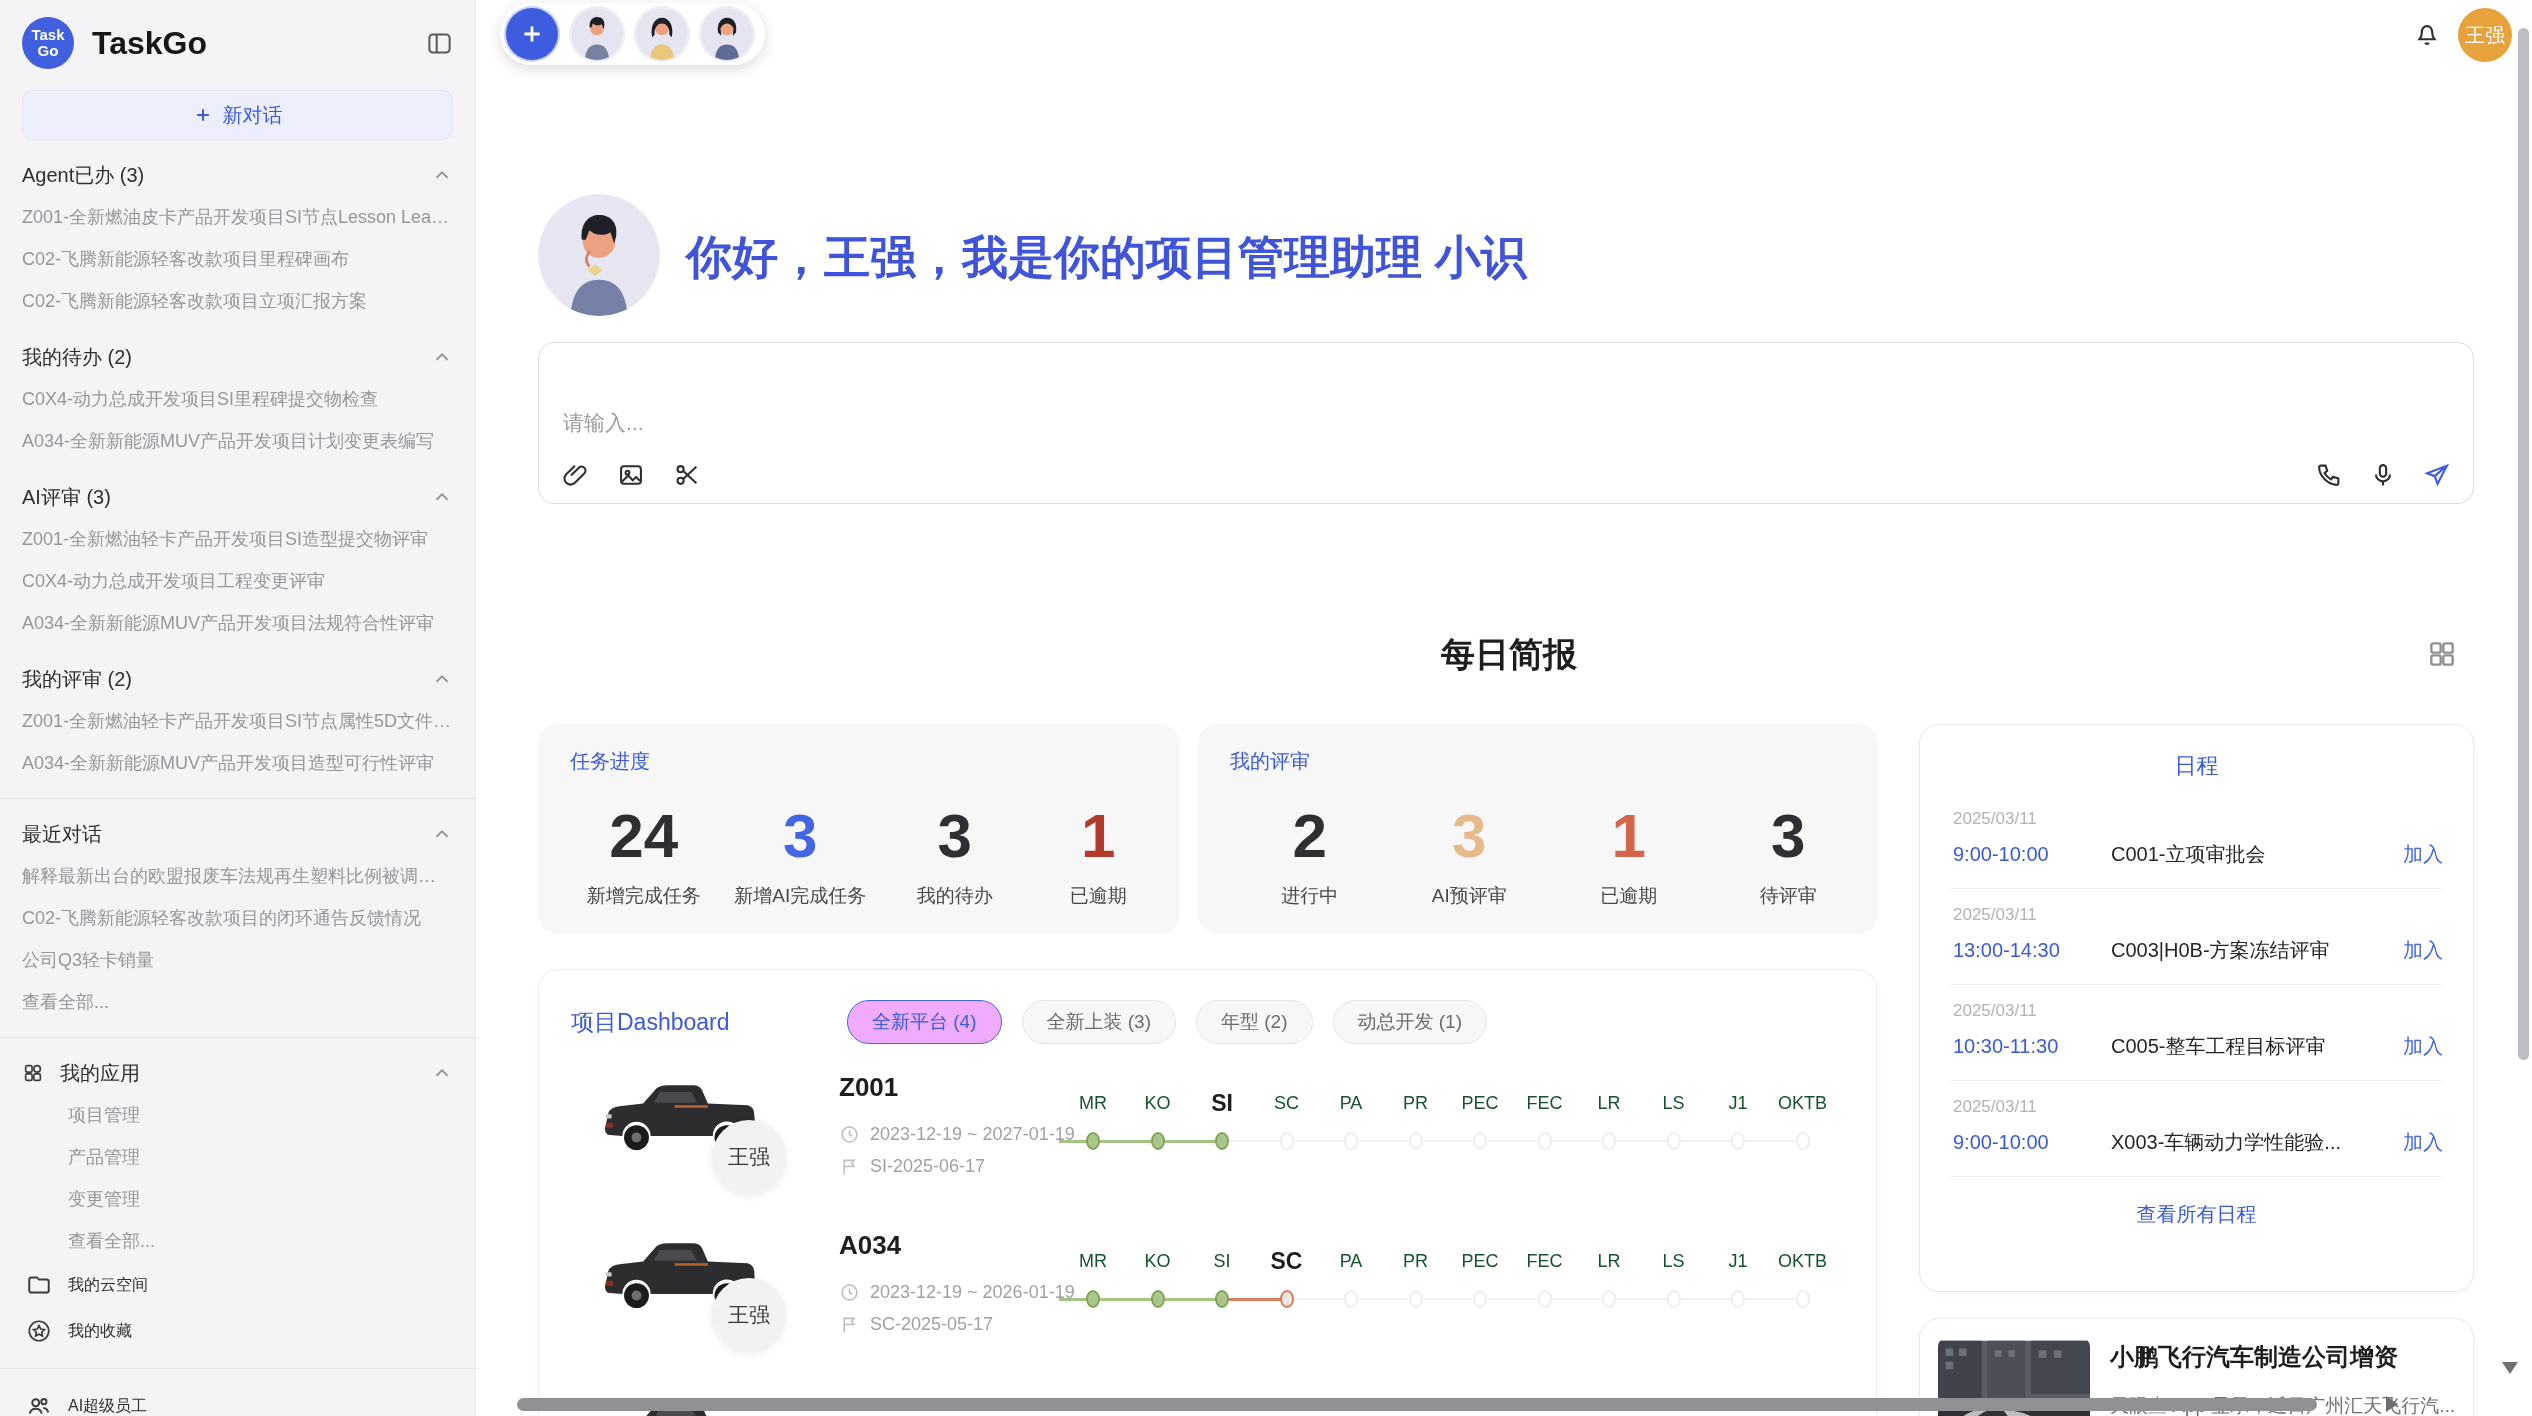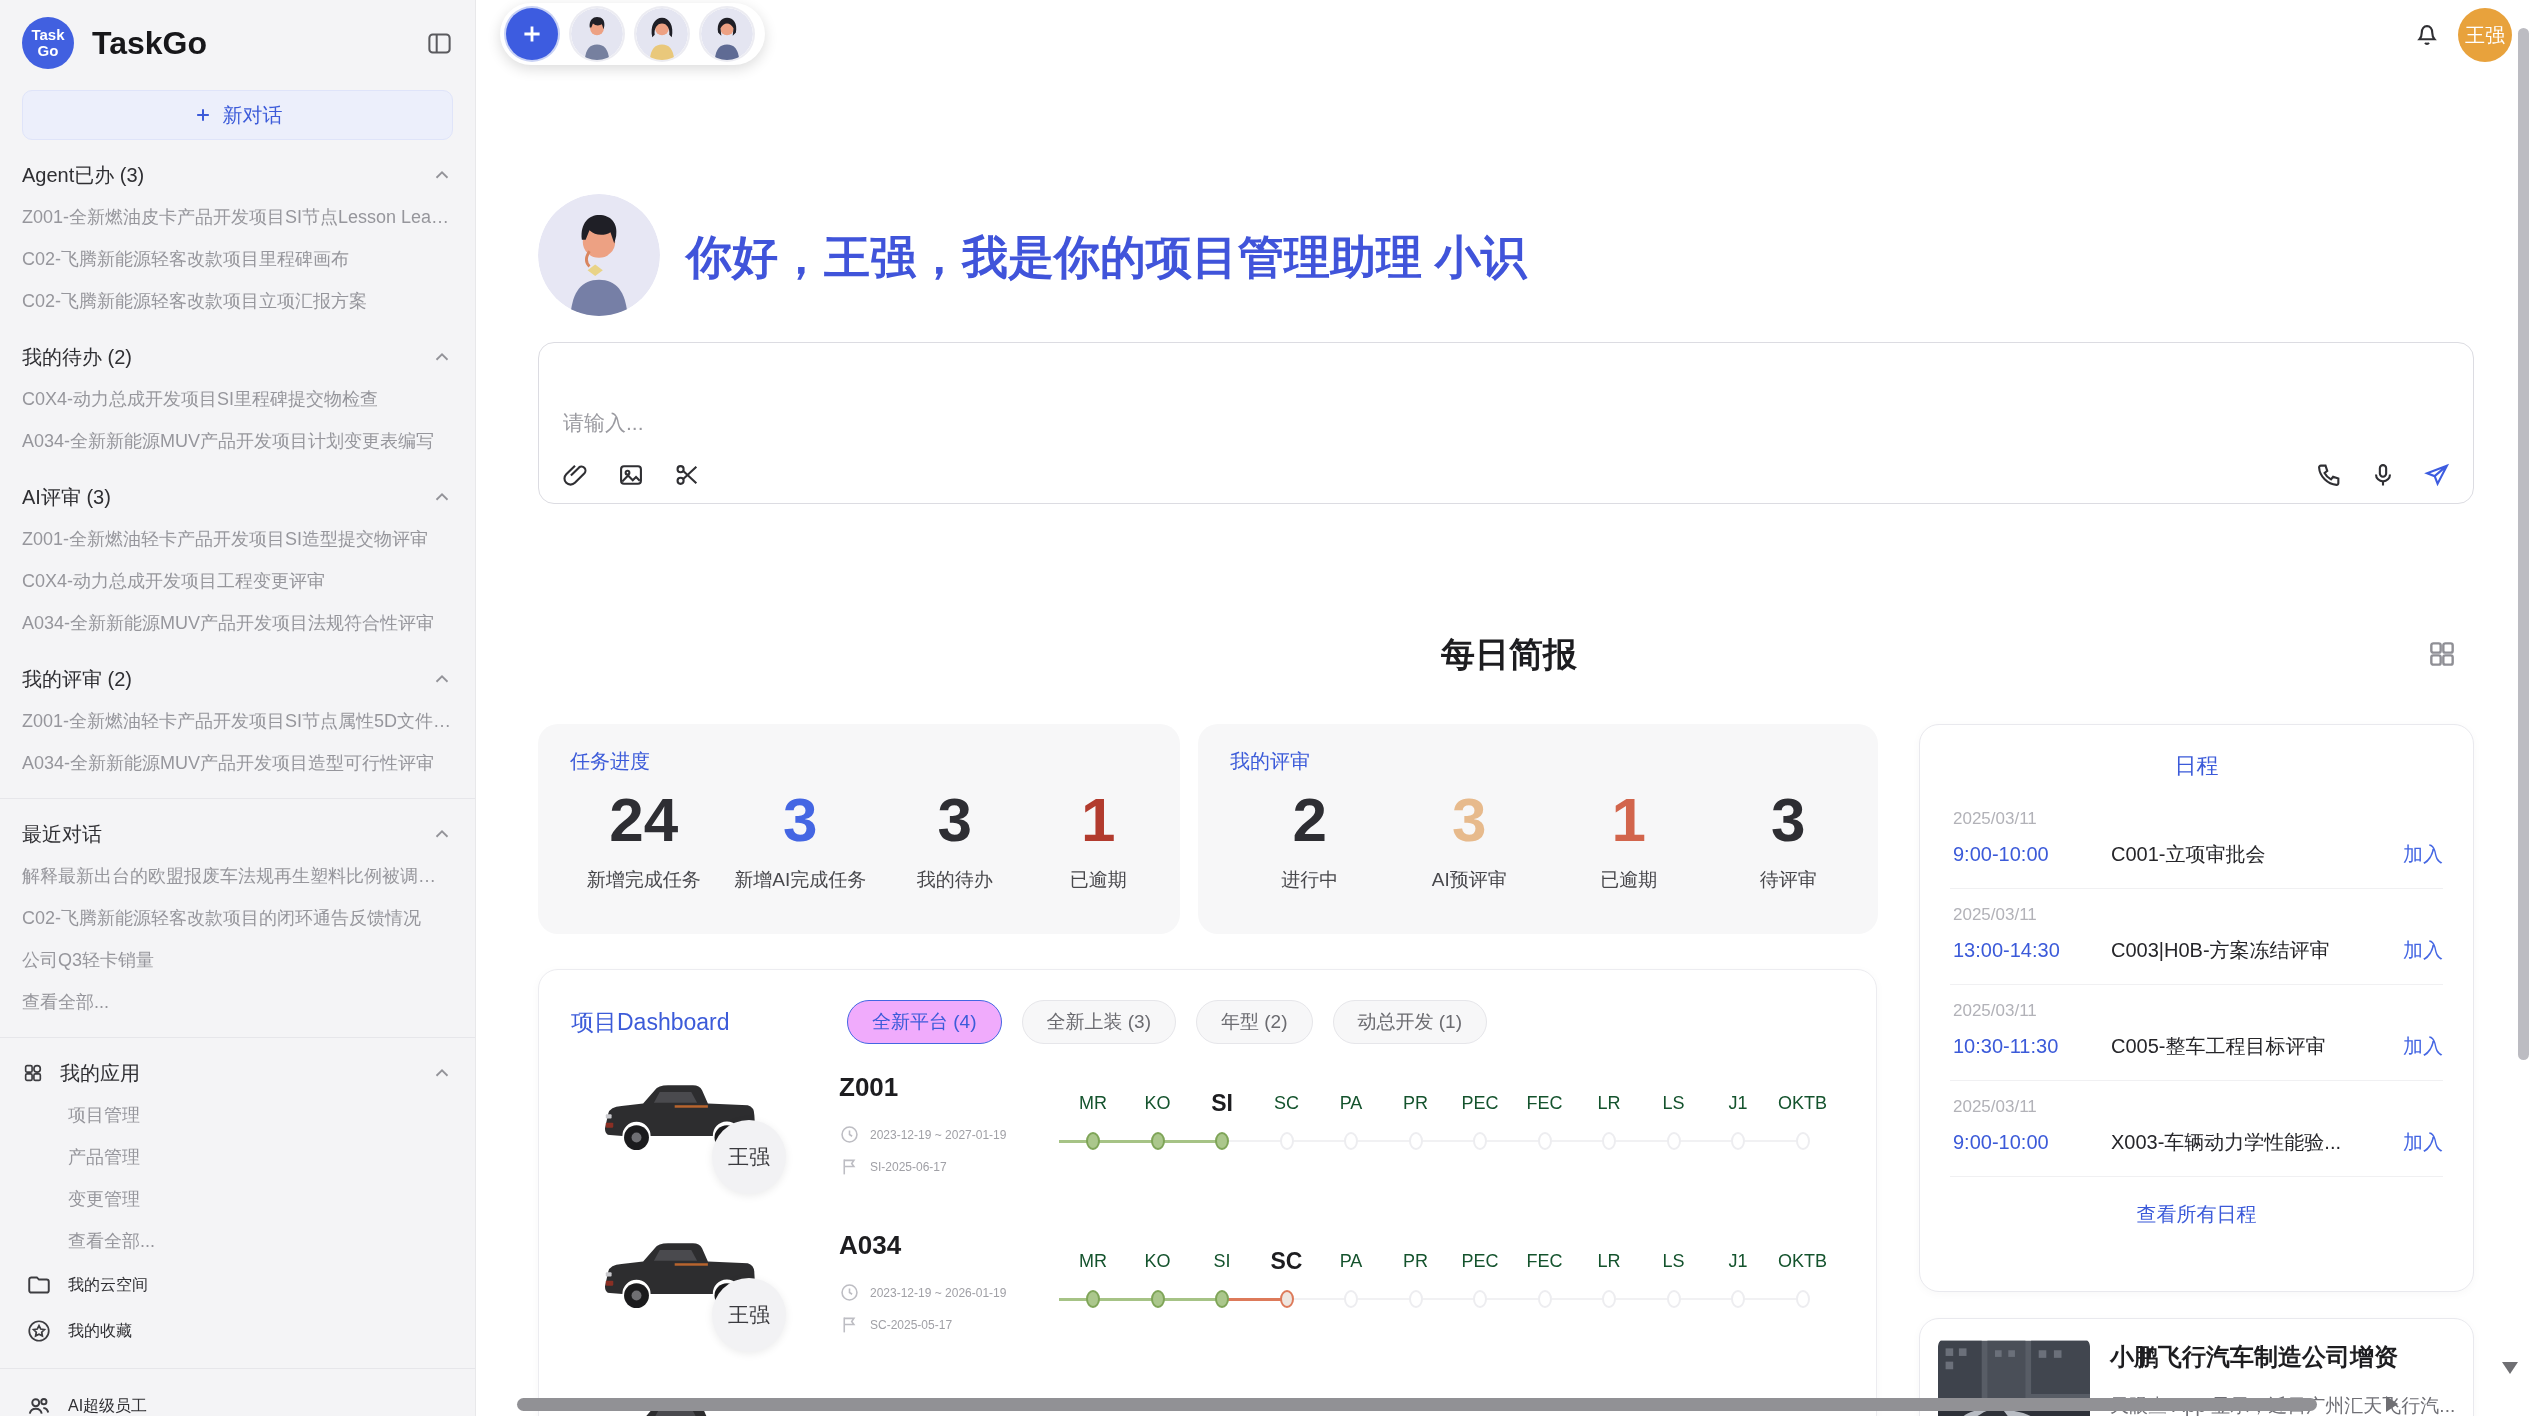--- a/index.html
+++ b/index.html
@@ -47,39 +47,39 @@
   .tool-btn svg{width:100%;height:100%;}
 
   .chips{position:absolute;left:62px;top:533px;display:flex;gap:30px;}
   .chip{height:44px;line-height:44px;padding:0 24px;background:#ededef;border-radius:12px;font-size:19px;color:#2a2a2e;white-space:nowrap;cursor:pointer;}
 
   .brief-title{position:absolute;left:62px;top:632px;width:1942px;text-align:center;font-size:34px;font-weight:700;color:#1d1d20;}
   .brief-grid{position:absolute;left:1950px;top:638px;width:32px;height:32px;cursor:pointer;}
 
   .stat-card{position:absolute;top:724px;height:210px;background:#f7f7f8;border-radius:20px;box-sizing:border-box;padding:24px 10px 0 32px;}
   .stat-card .sc-title{font-size:20px;color:#3c5bd9;}
-  .stat-row{display:flex;justify-content:space-around;margin-top:12px;}
+  .stat-row{display:flex;justify-content:space-around;margin-top:28px;}
   .stat{display:flex;flex-direction:column;align-items:center;min-width:110px;}
   .stat .num{font-size:62px;font-weight:700;line-height:66px;}
   .stat .lbl{margin-top:14px;font-size:19px;color:#48484c;}
 
   
   .dash-card{position:absolute;left:62px;top:969px;width:1339px;height:562px;border:1px solid #ececf0;border-radius:20px;background:#fff;box-sizing:border-box;box-shadow:0 2px 10px rgba(0,0,0,.03);}
   .dash-head{position:absolute;left:32px;top:30px;display:flex;align-items:center;}
   .dash-title{font-size:23px;color:#3c5bd9;width:276px;}
   .dash-tabs{display:flex;gap:20px;}
   .dash-tab{height:44px;line-height:42px;padding:0 24px;border-radius:22px;font-size:19px;color:#6b6b70;background:#f7f7f8;border:1px solid #e6e6ea;box-sizing:border-box;cursor:pointer;white-space:nowrap;}
   .dash-tab.active{background:#f0abfc;border:1.5px solid #4466e3;color:#3c5bd9;}
   .proj-rows{position:absolute;left:0;top:96px;right:0;}
   .proj-row{position:relative;height:158px;}
   .truck{position:absolute;left:56px;top:8px;width:166px;height:94px;}
   .truck svg{width:100%;height:100%;}
   .owner-badge{position:absolute;left:173px;top:54px;width:74px;height:74px;border-radius:50%;background:#f2f2f4;box-shadow:0 2px 8px rgba(0,0,0,.08);display:flex;align-items:center;justify-content:center;font-size:21px;color:#3a3a3e;}
   .proj-code{position:absolute;left:300px;top:6px;font-size:26px;font-weight:700;color:#1d1d20;}
-  .proj-meta{position:absolute;left:300px;display:flex;align-items:center;gap:10px;font-size:12px;color:#a0a0a6;white-space:nowrap;}
+  .proj-meta{position:absolute;left:300px;display:flex;align-items:center;gap:10px;font-size:18px;color:#a0a0a6;white-space:nowrap;}
   .proj-meta .ic{width:21px;height:21px;flex:none;}
   .track{position:absolute;left:520px;top:0;width:790px;height:158px;}
   .ms-seg{position:absolute;top:74px;}
   .ms-seg.done{height:3px;background:#a6c386;}
   .ms-seg.overdue{height:3px;background:#dd7a5a;}
   .ms-seg.todo{height:2px;background:#f1f1f3;}
   .ms-node{position:absolute;top:66px;width:14px;height:18px;border-radius:50%;box-sizing:border-box;background:#fff;}
   .ms-node.done{background:#abc78c;border:2px solid #7fa558;}
   .ms-node.overdue{background:#eee6e0;border:2px solid #dd7a5a;}
   .ms-node.todo{background:#fff;border:2px solid #ededf0;}

